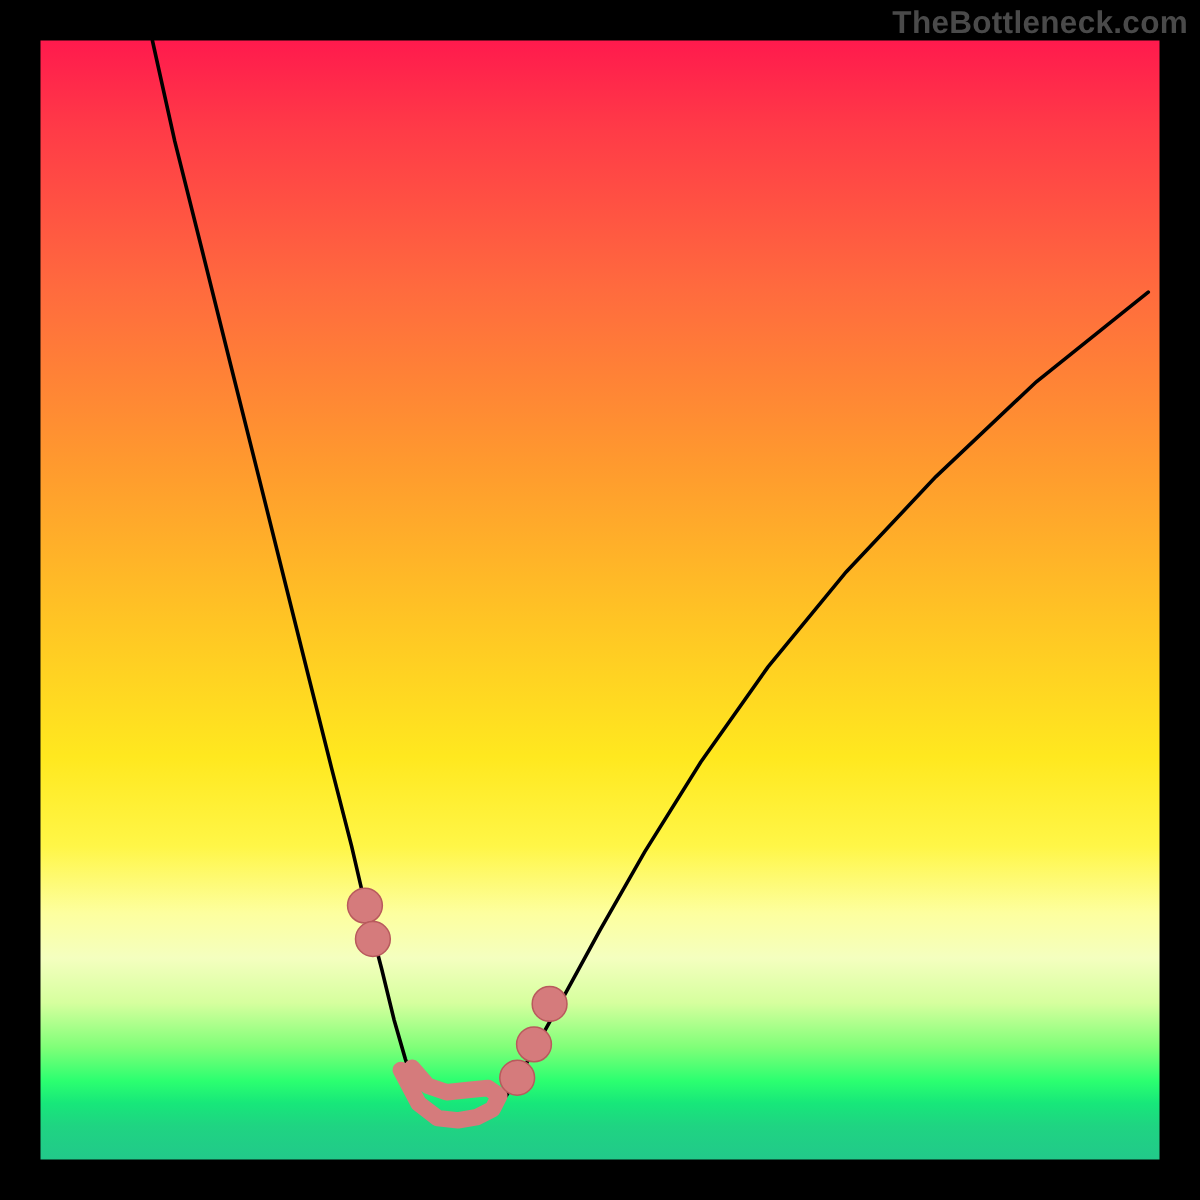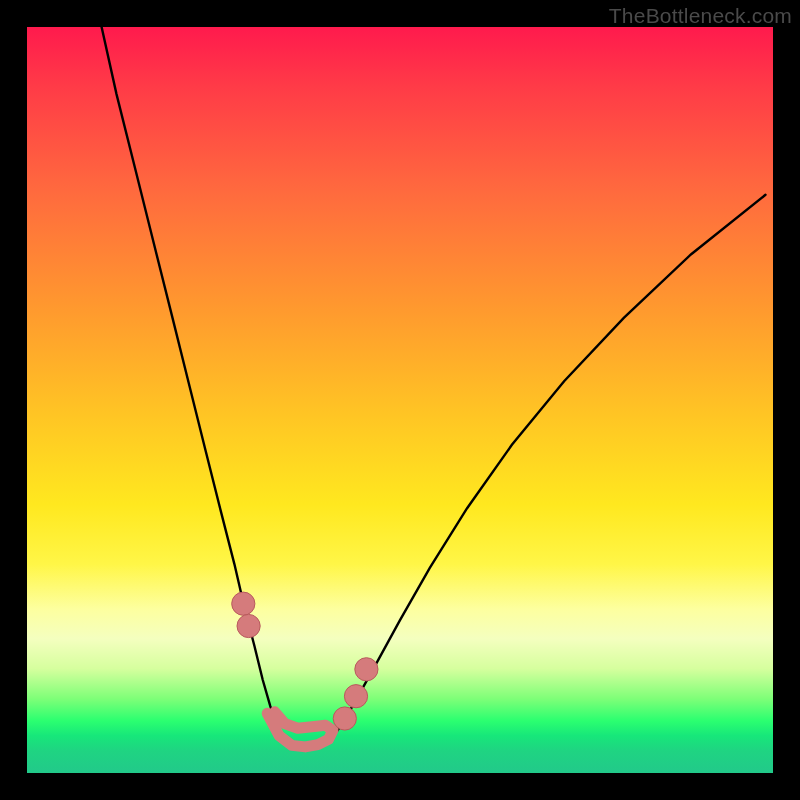--- a/index.html
+++ b/index.html
@@ -45,21 +45,21 @@
       #22c98a 100%
     );
   }
   .watermark {
     position: absolute;
     top: 4px;
     right: 8px;
     color: #4a4a4a;
     font-size: 21px;
     letter-spacing: 0.2px;
-    font-weight: 400;
+    font-weight: 700;
     font-family: Arial, Helvetica, sans-serif;
   }
   svg.curves {
     position: absolute;
     top: 27px;
     left: 27px;
     width: 746px;
     height: 746px;
     overflow: visible;
   }

